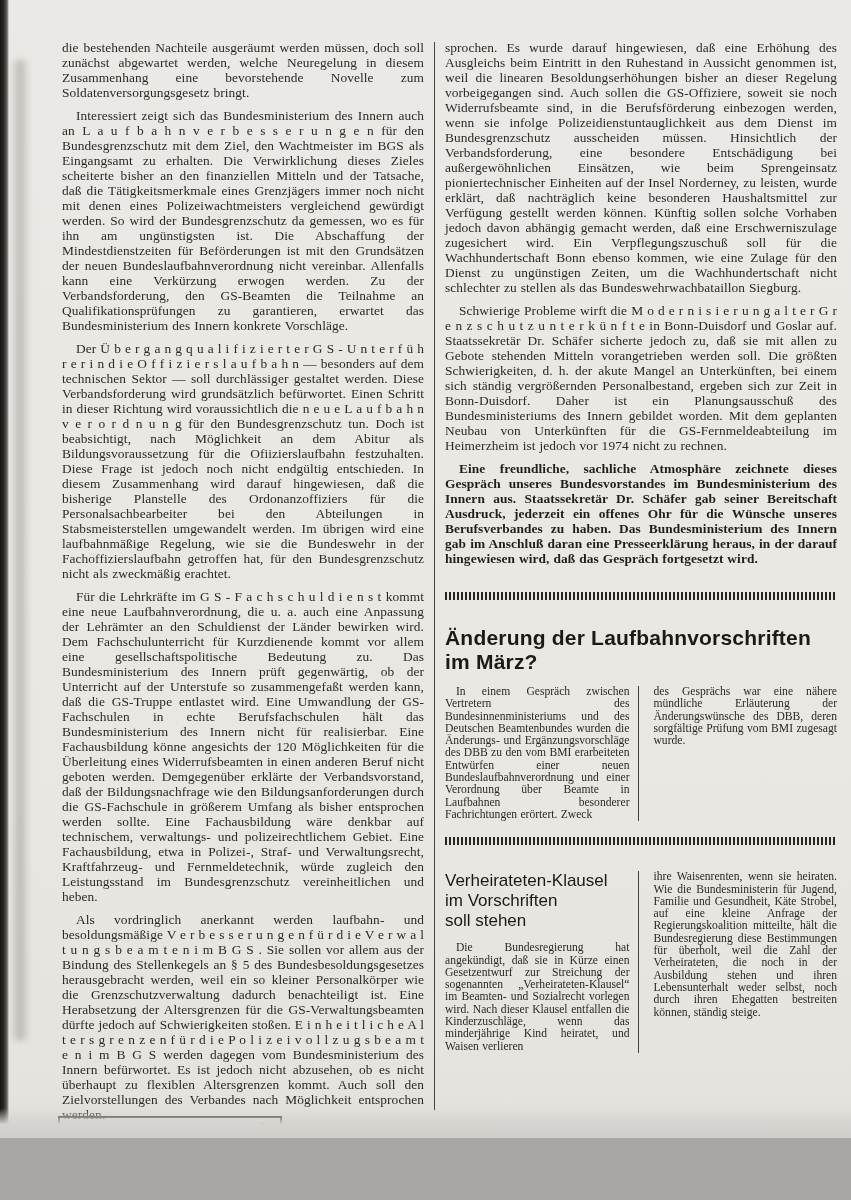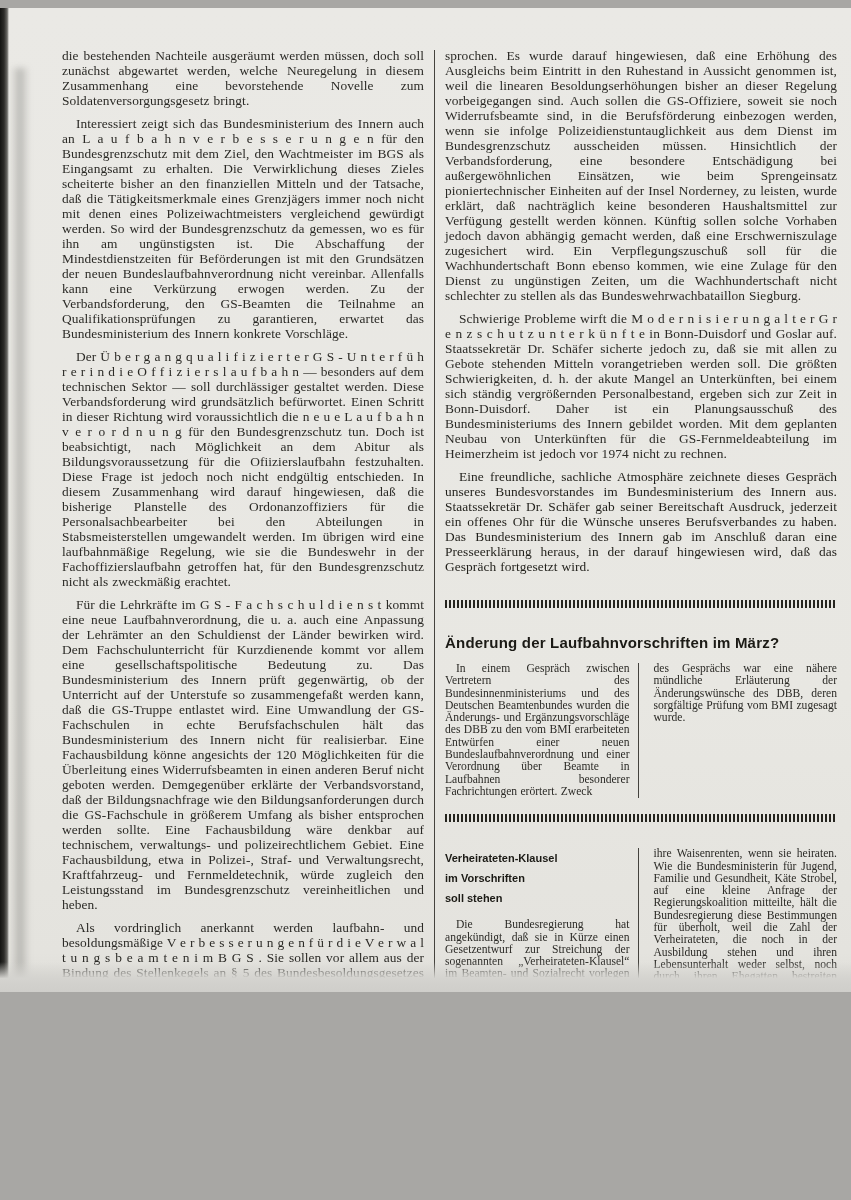--- a/index.html
+++ b/index.html
@@ -1,18 +1,18 @@
 <!DOCTYPE html>
 <html><head>
 <meta charset="utf-8">
 <style>
   *{margin:0;padding:0;box-sizing:border-box}
   html,body{background:#a8a7a4}
   .page{
-    position:relative;width:851px;height:984px;margin:8px auto;
+    position:relative;width:851px;height:1138px;margin:0 auto;
     background:linear-gradient(180deg,#eae9e5 0%,#e8e7e2 70%,#e4e3de 96%,#deddd8 100%);
     overflow:hidden;font-family:"Liberation Serif",serif;color:#2b2a26;
   }
   .scan-left-edge{position:absolute;left:0;top:0;width:9px;height:100%;
     background:linear-gradient(90deg,#141412 0%,#2e2d2a 45%,#6b6a66 80%,rgba(130,129,125,0) 100%)}
   .scan-streak{position:absolute;left:11px;top:60px;width:18px;height:980px;
     background:linear-gradient(90deg,rgba(100,99,95,0),rgba(104,103,99,.38) 50%,rgba(100,99,95,0));
     filter:blur(3px)}
   .scan-bottom-band{position:absolute;left:0;bottom:0;width:100%;height:30px;
     background:linear-gradient(180deg,rgba(208,207,203,0) 0%,#d4d3cf 55%,#cfceca 100%)}
@@ -20,39 +20,39 @@
   .content{position:absolute;left:62px;top:40px;display:flex}
   .col-left{width:362px}
   .main-divider{width:1px;background:#44423d;height:1068px;margin:2px 6px 0 10px}
   .col-right{width:396px;padding-left:4px}
 
   p.body{font-size:13.4px;line-height:15px;text-align:justify;text-indent:14px;
     letter-spacing:.08px;word-spacing:.5px;color:#2b2a26}
   p.body.noindent{text-indent:0}
   .col-left p.body{margin-bottom:8px}
   .col-right p.body{margin-bottom:8px}
-  p.body.bold{font-weight:normal;color:#201f1a}
+  p.body.bold{font-weight:bold;color:#201f1a}
 
   .hatch-bar{height:8px;margin-top:26px;
     background:repeating-linear-gradient(90deg,#26251f 0 2px,rgba(0,0,0,0) 2px 4px)}
   .hatch-bar.second{margin-top:16px}
 
   .sec1-headline{font-family:"Liberation Sans",sans-serif;font-weight:bold;
-    font-size:15px;letter-spacing:.2px;color:#1b1a15;margin:26px 0 12px}
+    font-size:21px;letter-spacing:.2px;color:#1b1a15;margin:26px 0 12px}
 
   .subcols{display:flex}
   .subcol-l{width:186px}
   .subcol-r{width:201px;border-left:1px solid #44423d;padding-left:15px;margin-left:8px}
   .subcols p{font-size:11.6px;line-height:12.3px;text-align:justify;text-indent:11px;
     word-spacing:.4px;color:#2b2a26}
   .subcols p + p{margin-top:0}
 
   .sec2{margin-top:26px}
-  .sec2-heading{font-family:"Liberation Sans",sans-serif;font-weight:bold;
-    font-size:11px;line-height:20px;color:#1b1a15;margin-bottom:11px}
+  .sec2-heading{font-family:"Liberation Sans",sans-serif;font-weight:normal;
+    font-size:17px;line-height:20px;color:#1b1a15;margin-bottom:11px}
   .sec2 .subcol-l{width:186px}
   .sec2 .subcol-r{width:201px}
 
   .footer-box{position:absolute;left:58px;top:1116px;border:2px solid #26251f;
     padding:5px 14px 6px 28px;display:inline-flex;align-items:baseline;gap:9px;
     font-family:"Liberation Sans",sans-serif;font-weight:bold;color:#201f1a;background:transparent}
   .footer-box .pub{font-size:13px;letter-spacing:.2px}
   .footer-box .dot{font-size:13px}
   .footer-box .plabel{font-size:13px;letter-spacing:.3px}
   .footer-box .pnum{font-size:19px;line-height:13px}

